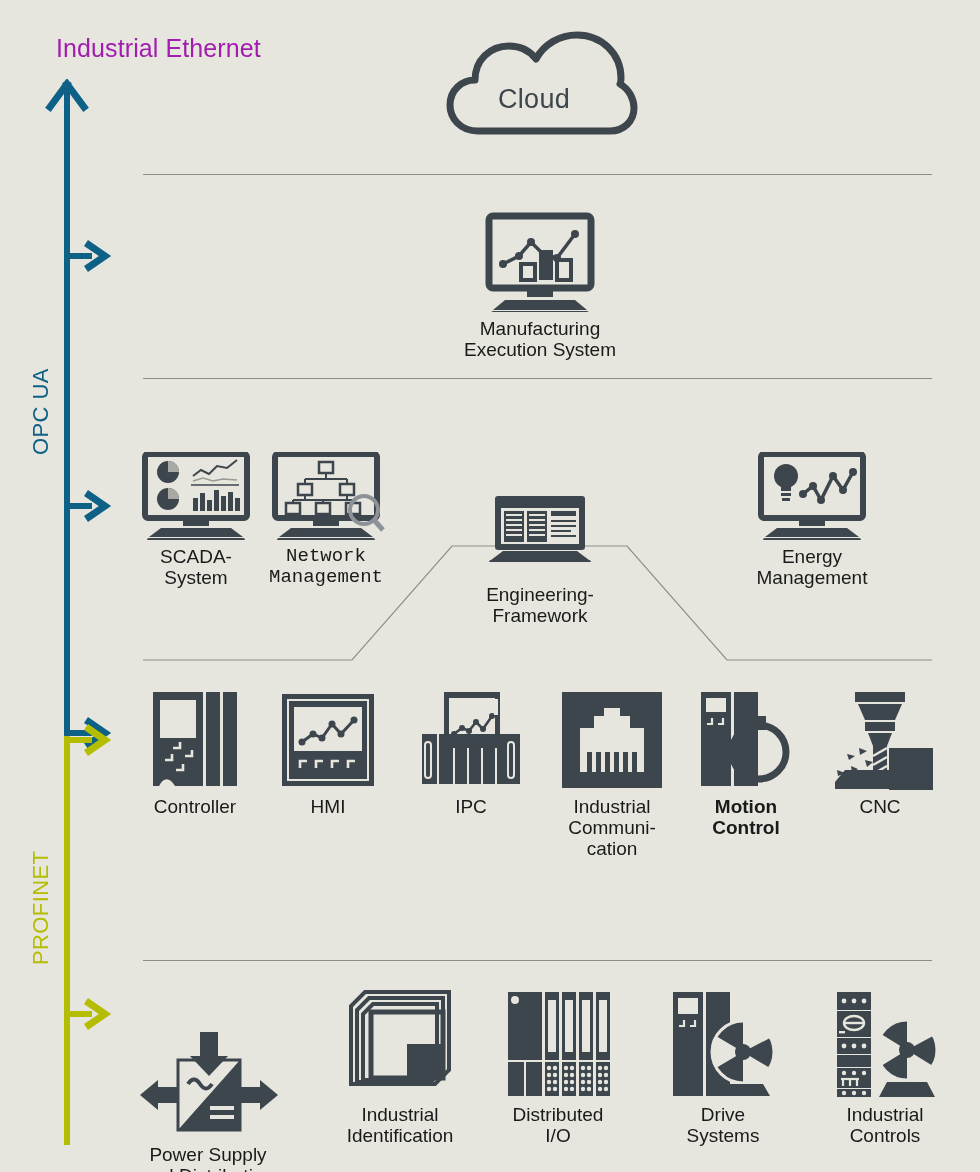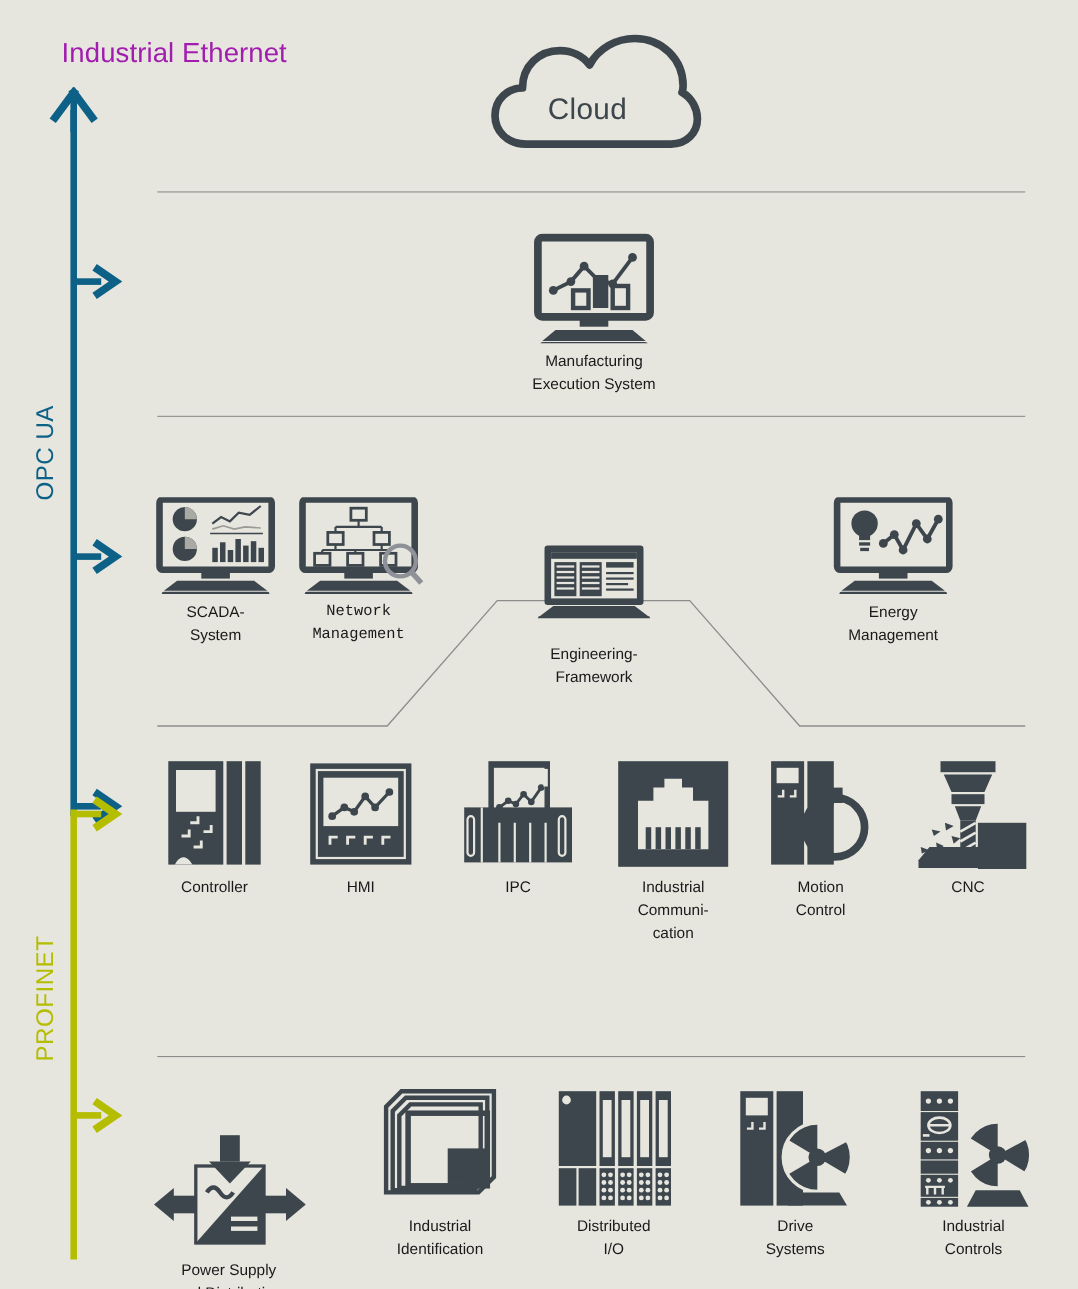--- a/index.html
+++ b/index.html
@@ -36,21 +36,21 @@
     position:absolute;left:143px;width:789px;height:1px;
     background:#8d8d8a;
   }
 
   
   .layer{position:absolute;left:0;top:0;width:980px;height:1172px;pointer-events:none;}
 
   
   .node{position:absolute;text-align:center;}
   .node .cap{
-    font-size:14px;line-height:21px;color:#1a1a1a;
+    font-size:19px;line-height:21px;color:#1a1a1a;
     margin-top:6px;white-space:pre-line;
   }
   .node svg{display:block;margin:0 auto;}
 
   #cloud-label{
     position:absolute;
     font-size:27px;color:#3d464c;font-weight:normal;
     left:498px;top:84px;letter-spacing:.3px;
   }
 </style>
@@ -333,21 +333,21 @@
           <rect x="54" y="62" width="5" height="20"></rect>
         <rect x="63" y="62" width="5" height="20"></rect>
           <rect x="72" y="62" width="5" height="20"></rect>
       </g>
     </svg>
     <div class="cap">Industrial
 Communi-
 cation</div>
   </div>
 
-  <div class="node" style="left:690px;top:690px;width:112px;">
+  <div class="node" style="left:690px;top:690px;width:112px;font-weight:bold;">
     <svg width="110" height="100" viewBox="0 0 110 100">
       <rect x="10" y="2" width="30" height="94" fill="#3d464c"></rect>
       <rect x="43" y="2" width="24" height="94" fill="#3d464c"></rect>
       <rect x="15" y="8" width="20" height="14" fill="#e6e5de"></rect>
       <g fill="none" stroke="#e6e5de" stroke-width="2.2">
         <path d="M16 34 h5 v-6"></path>
           <path d="M27 34 h5 v-6"></path>
       </g>
 
       <circle cx="68" cy="62" r="27" fill="none" stroke="#3d464c" stroke-width="7"></circle>

